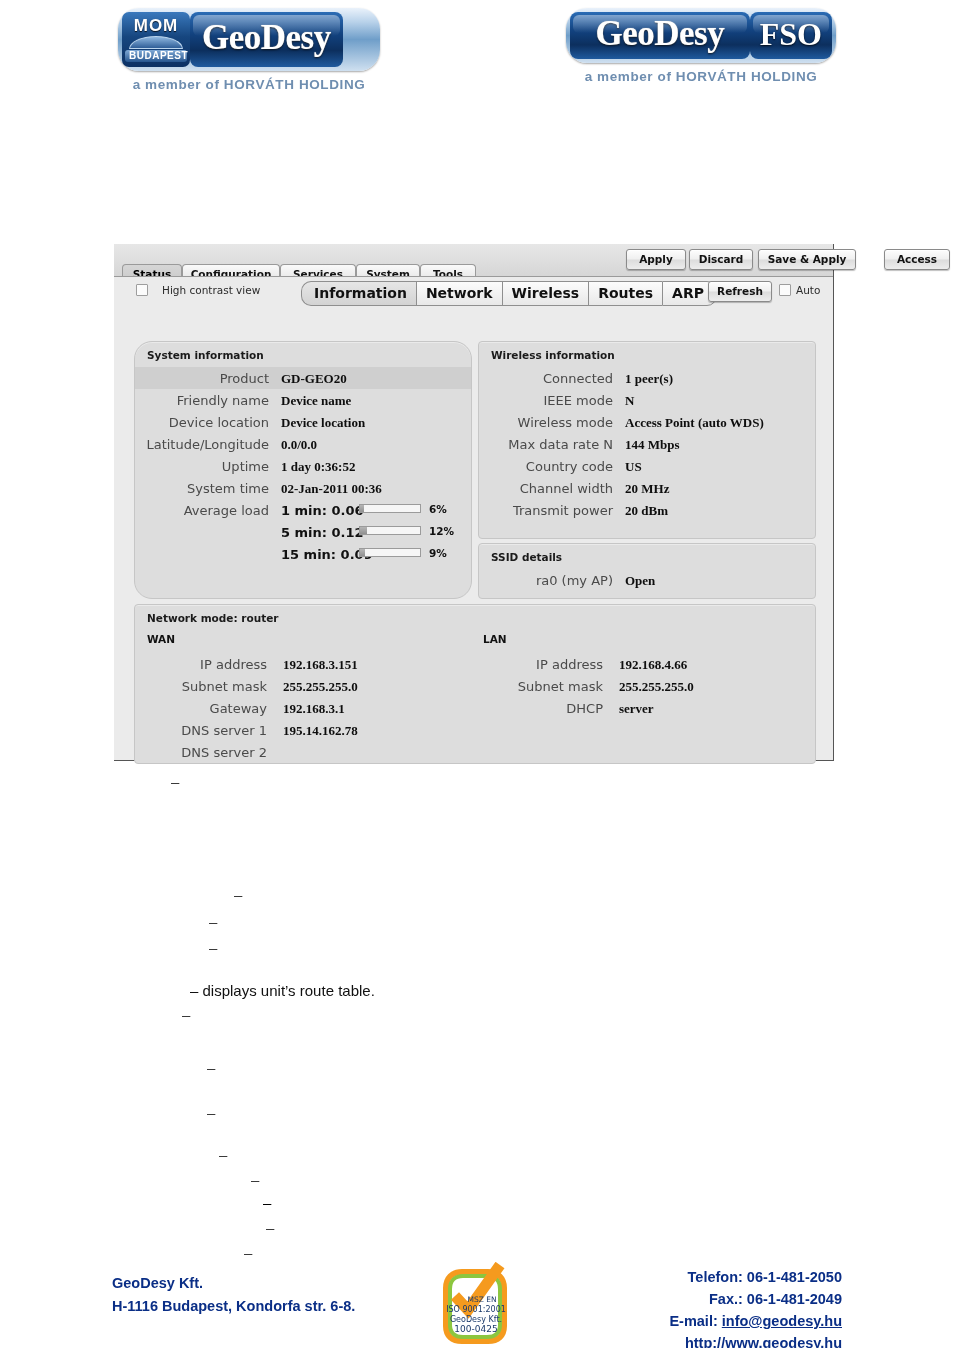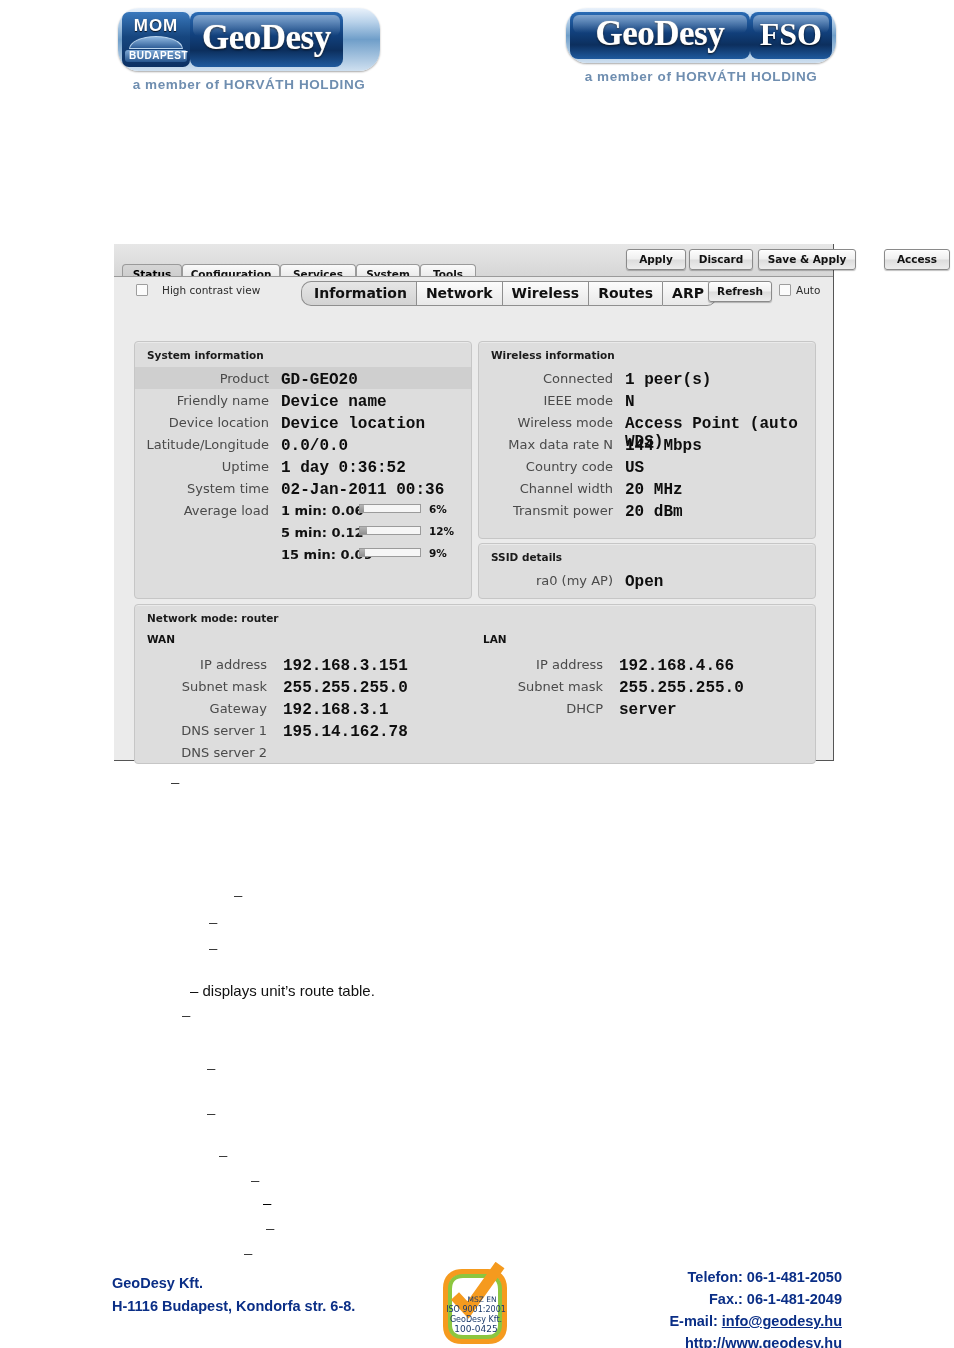--- a/index.html
+++ b/index.html
@@ -182,40 +182,40 @@
   .auto-wrap { position:absolute; left: 665px; top: 7px; display:flex; align-items:center; gap:5px; }
 
   
   .panel {
     position:absolute;
     background: #dddddd;
     border: 1px solid #c6c6c6;
     border-radius: 4px;
     box-shadow: inset 0 1px 0 #eaeaea;
   }
-  #p-sys  { left: 20px;  top: 64px;  width: 336px; height: 256px; }
+  #p-sys  { left: 20px;  top: 64px;  width: 336px; height: 256px; border-radius: 18px; }
   #p-wifi { left: 364px; top: 64px;  width: 336px; height: 196px; }
   #p-ssid { left: 364px; top: 266px; width: 336px; height: 54px; }
   #p-net  { left: 20px;  top: 327px; width: 680px; height: 158px; }
 
   .panel-title {
     font-family:"DejaVu Sans", sans-serif;
     font-weight: bold; font-size: 10.5px; color:#1a1a1a;
     padding: 7px 0 6px 12px;
   }
   .kv { position:relative; height: 22px; }
   .kv.hl { background: #cfcfcf; }
   .kv .k {
     position:absolute; left: 0; width: 134px; text-align:right;
     font-family:"DejaVu Sans", sans-serif; font-size: 13px; color:#4a4a4a;
     top: 4px;
   }
   .kv .v {
     position:absolute; left: 146px; top: 4px;
-    font-family:Liberation Mono, monospace; font-weight:bold; font-size:16px; color:#0e0e0e;
+    font-family:Liberation Serif, serif; font-weight:bold; font-size:13px; color:#0e0e0e;
   }
   
   #p-wifi .kv .k, #p-ssid .kv .k { width: 134px; }
 
   
   .load-rows { position:absolute; left: 146px; top: 0; }
   .load-row { height: 22px; position:relative; width: 185px; }
   .load-txt {
     position:absolute; left:0; top:4px;
     font-family:"DejaVu Sans", sans-serif; font-weight:bold; font-size:13px; color:#111;

